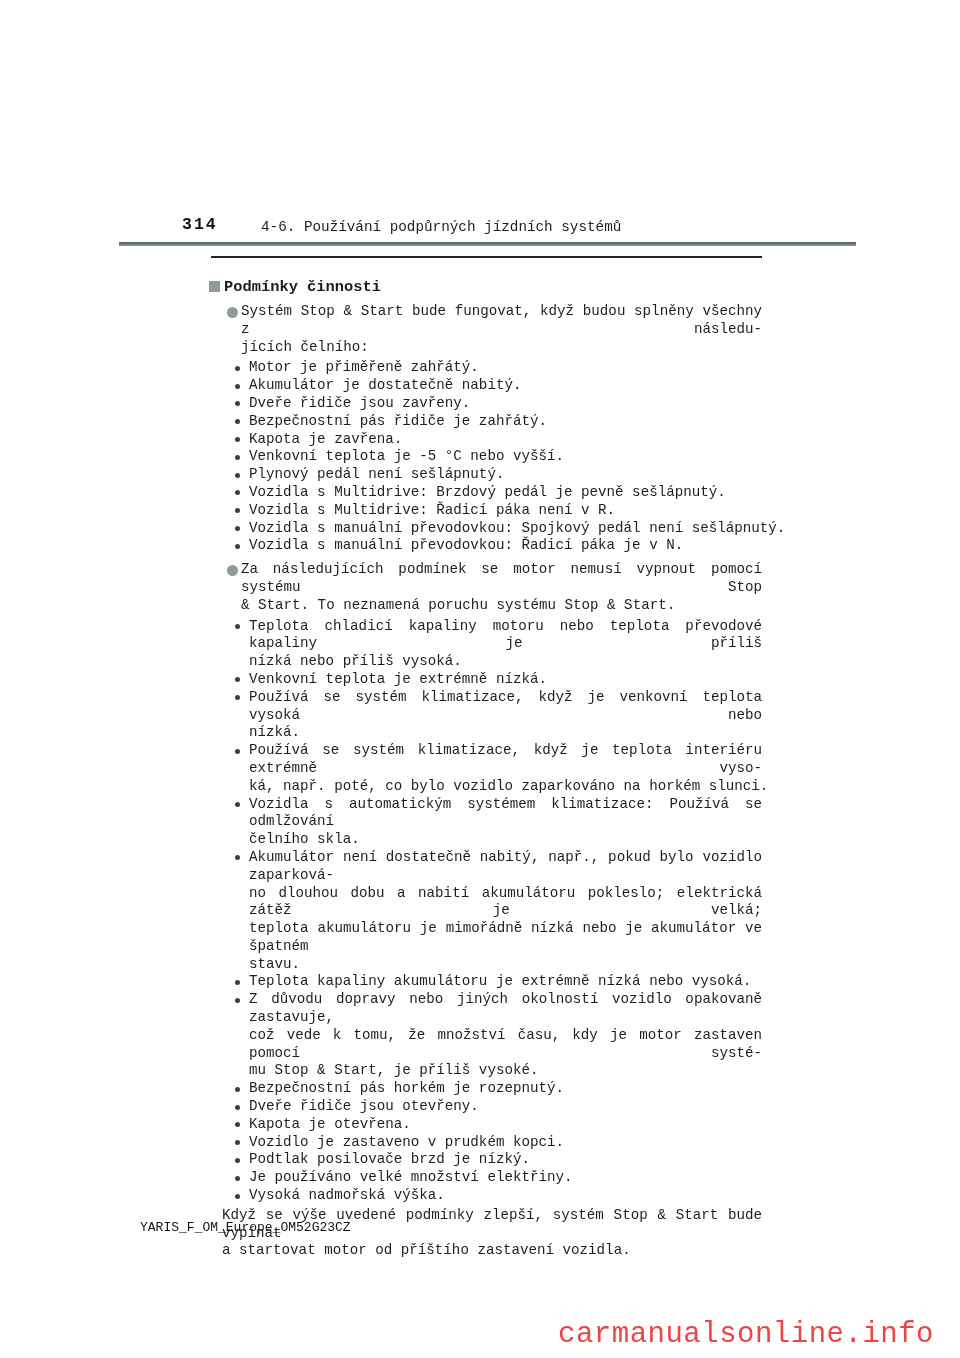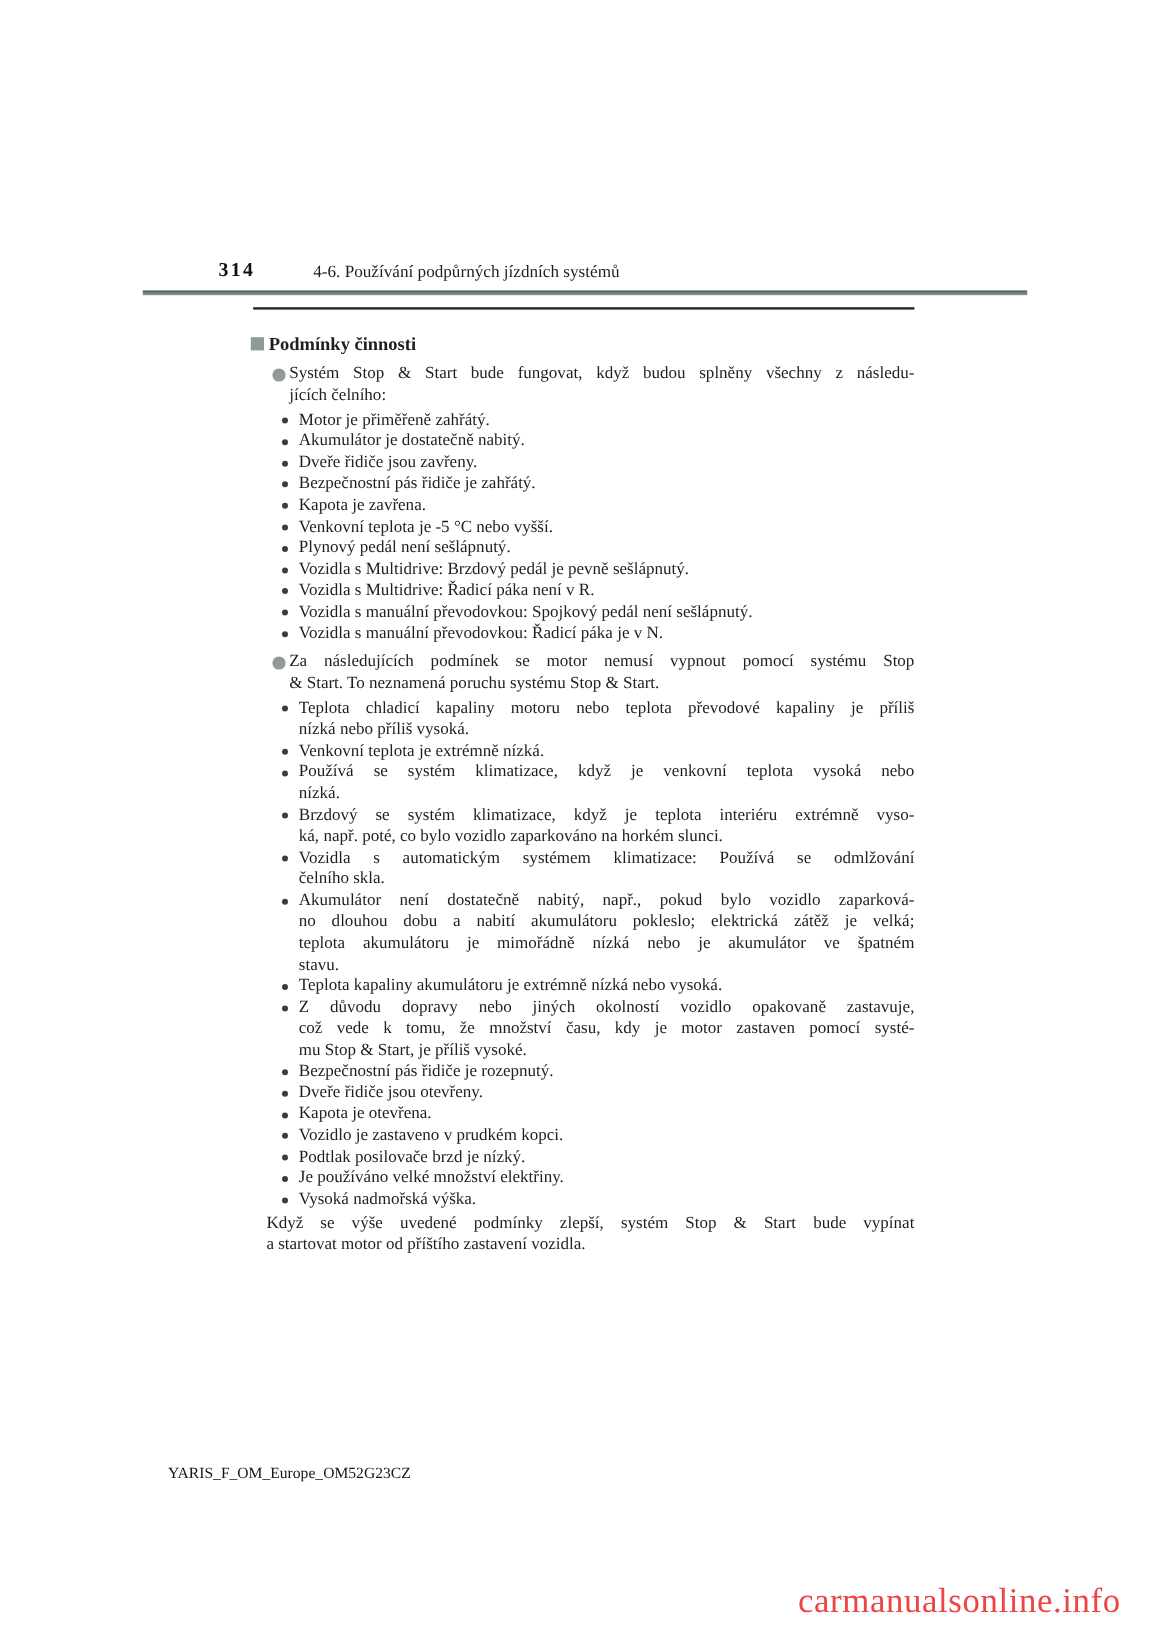--- a/index.html
+++ b/index.html
@@ -1,18 +1,18 @@
 <!DOCTYPE html>
 <html><head>
 <meta charset="utf-8">
 <style>
   html,body { margin:0; padding:0; background:#ffffff; }
   .page {
     position:relative; width:950px; height:1358px; background:#ffffff;
-    font-family:Liberation Serif, serif; color:#1e1e1e; overflow:hidden;
+    font-family:Liberation Mono, monospace; color:#1e1e1e; overflow:hidden;
   }
   
   .page-number {
     position:absolute; left:182px; top:215px;
     font-size:16.5px; font-weight:bold; letter-spacing:2px; color:#111;
   }
   .section-title {
     position:absolute; left:261px; top:219px;
     font-size:14.3px; color:#1e1e1e;
   }
@@ -169,21 +169,21 @@
           <div class="row dot-item">
             <span class="dbullet"></span>
             <div class="ptext">
               <div class="ln jl">Používá se systém klimatizace, když je venkovní teplota vysoká nebo</div>
               <div class="ln">nízká.</div>
             </div>
           </div>
           <div class="row dot-item">
             <span class="dbullet"></span>
             <div class="ptext">
-              <div class="ln jl">Brzdový se systém klimatizace, když je teplota interiéru extrémně vyso-</div>
+              <div class="ln jl">Používá se systém klimatizace, když je teplota interiéru extrémně vyso-</div>
               <div class="ln">ká, např. poté, co bylo vozidlo zaparkováno na horkém slunci.</div>
             </div>
           </div>
           <div class="row dot-item">
             <span class="dbullet"></span>
             <div class="ptext">
               <div class="ln jl">Vozidla s automatickým systémem klimatizace: Používá se odmlžování</div>
               <div class="ln">čelního skla.</div>
             </div>
           </div>
@@ -206,21 +206,21 @@
             <span class="dbullet"></span>
             <div class="ptext">
               <div class="ln jl">Z důvodu dopravy nebo jiných okolností vozidlo opakovaně zastavuje,</div>
               <div class="ln jl">což vede k tomu, že množství času, kdy je motor zastaven pomocí systé-</div>
               <div class="ln">mu Stop &amp; Start, je příliš vysoké.</div>
             </div>
           </div>
           <div class="row dot-item">
             <span class="dbullet"></span>
             <div class="ptext">
-              <div class="ln">Bezpečnostní pás řidiče je rozepnutý.</div>
+              <div class="ln">Bezpečnostní pás horkém je rozepnutý.</div>
             </div>
           </div>
           <div class="row dot-item">
             <span class="dbullet"></span>
             <div class="ptext">
               <div class="ln">Dveře řidiče jsou otevřeny.</div>
             </div>
           </div>
           <div class="row dot-item">
             <span class="dbullet"></span>

